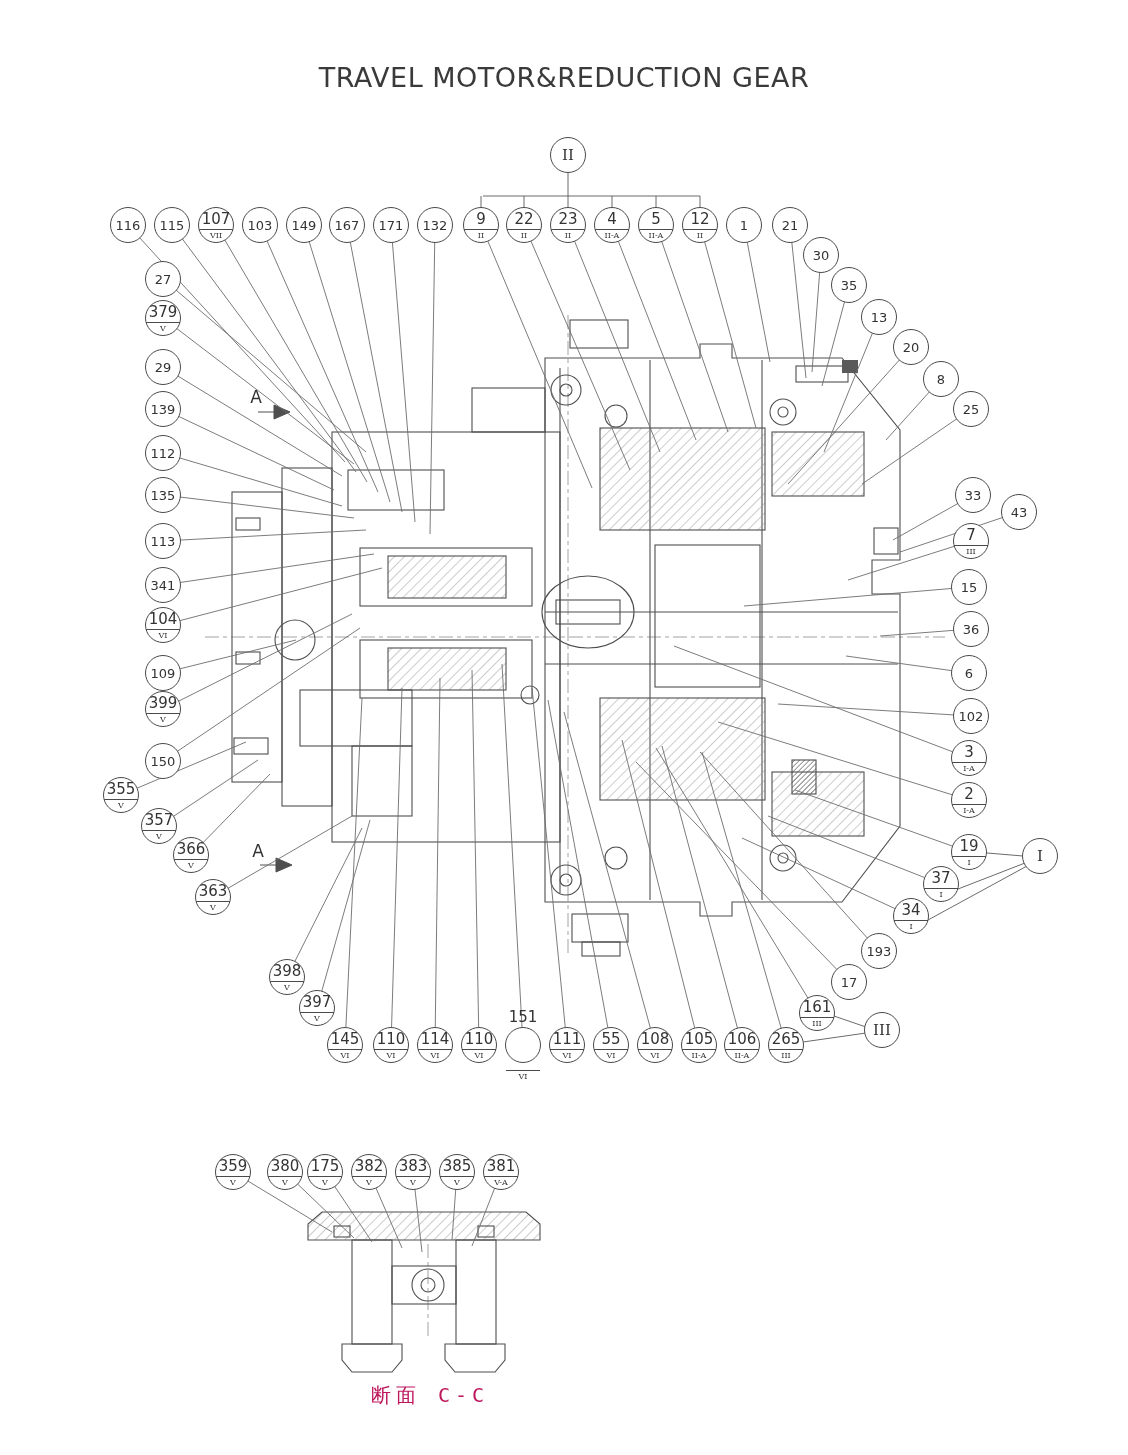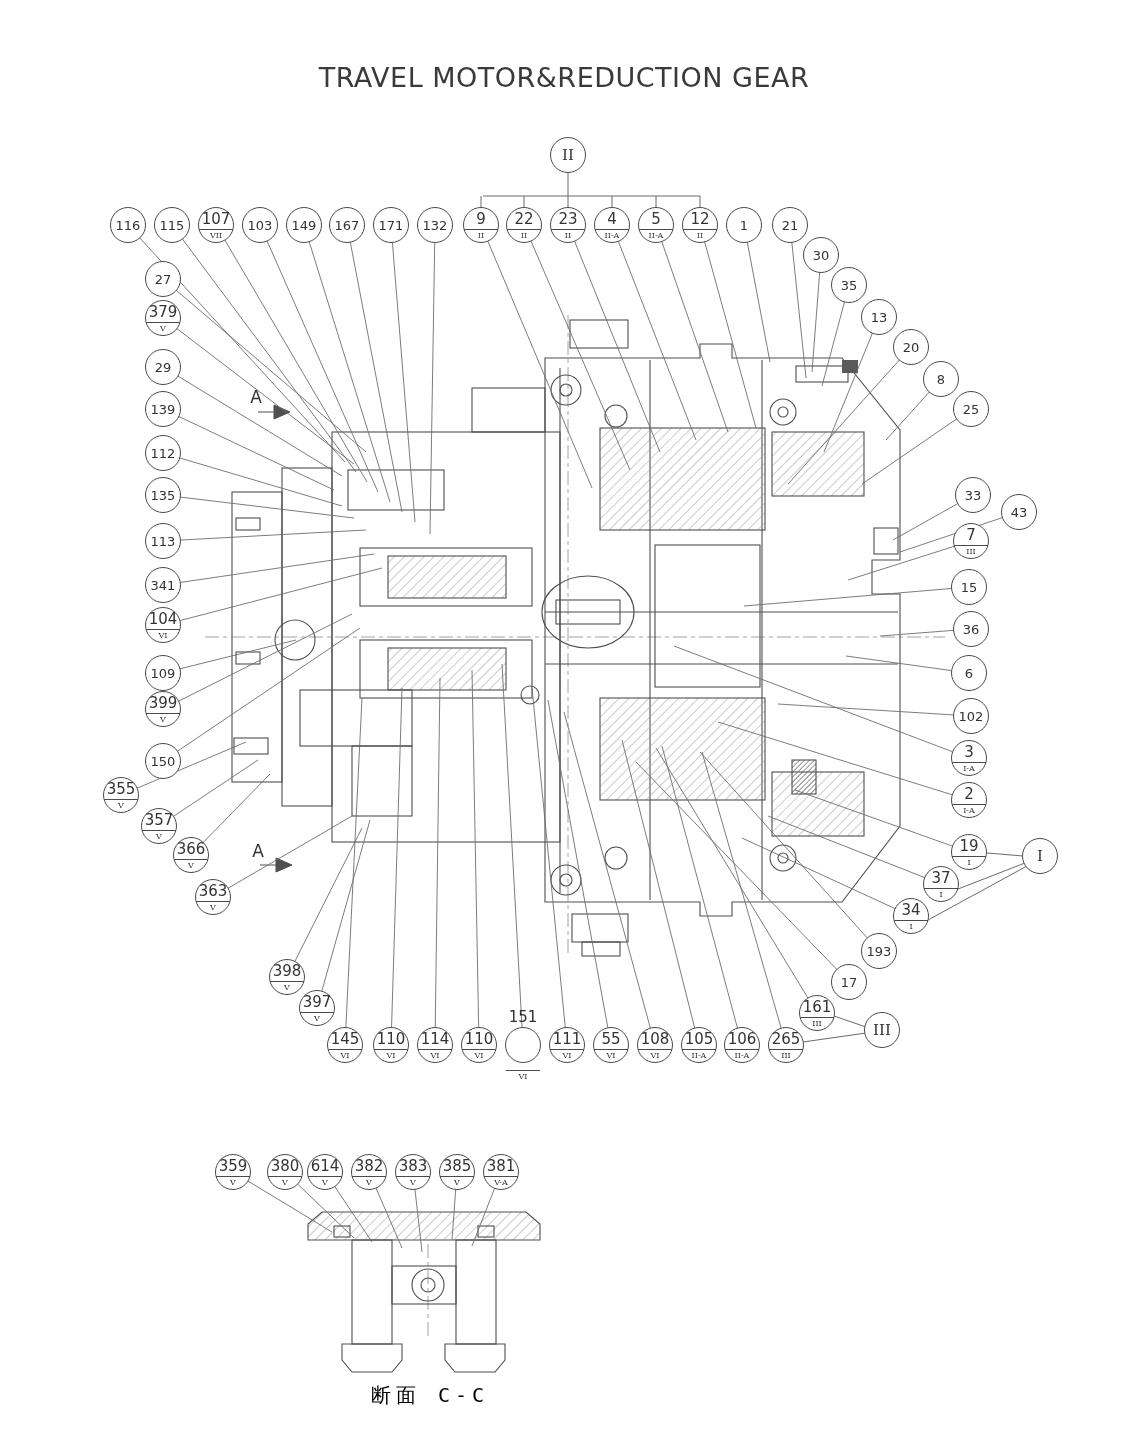--- a/index.html
+++ b/index.html
@@ -6,21 +6,21 @@
   .page{
     position:relative;width:1128px;height:1455px;background:#fff;
     font-family:"DejaVu Sans","Liberation Sans",sans-serif;color:#333;overflow:hidden;
   }
   svg.drawing{position:absolute;left:0;top:0;}
   .title-cn{position:absolute;top:26px;left:0;width:100%;text-align:center;
     font-size:25px;color:#3a3a3a;letter-spacing:1px;}
   .title-en{position:absolute;top:62px;left:0;width:100%;text-align:center;
     font-size:27px;color:#3a3a3a;letter-spacing:.5px;}
   .section-caption{position:absolute;top:1382px;left:318px;width:224px;text-align:center;
-    font-size:20px;color:#000000;letter-spacing:5px;font-family:"DejaVu Sans Mono","DejaVu Sans",monospace;}
+    font-size:20px;color:#be185d;letter-spacing:5px;font-family:"DejaVu Sans Mono","DejaVu Sans",monospace;}
   .balloon{
     position:absolute;width:36px;height:36px;box-sizing:border-box;
     border:1.4px solid #4a4a4a;border-radius:50%;background:#fff;
     display:flex;flex-direction:column;align-items:center;justify-content:center;
     font-size:13px;line-height:1;color:#333;z-index:3;
   }
   .balloon .b-num{display:block;font-size:15px;padding:1px 0 2px;}
   .balloon .b-sub{display:block;font-size:8px;width:100%;text-align:center;
     border-top:1px solid #4a4a4a;padding-top:2px;font-family:"DejaVu Serif",serif;}
   .balloon.ref{font-family:"DejaVu Serif",serif;font-size:15px;}
@@ -376,21 +376,21 @@
       </div>
       <div class="balloon" style="left: 215px; top: 1154px;">
         <span class="b-num">359</span>
         <span class="b-sub">V</span>
       </div>
       <div class="balloon" style="left: 267px; top: 1154px;">
         <span class="b-num">380</span>
         <span class="b-sub">V</span>
       </div>
       <div class="balloon" style="left: 307px; top: 1154px;">
-        <span class="b-num">614</span>
+        <span class="b-num">175</span>
         <span class="b-sub">V</span>
       </div>
       <div class="balloon" style="left: 351px; top: 1154px;">
         <span class="b-num">382</span>
         <span class="b-sub">V</span>
       </div>
       <div class="balloon" style="left: 395px; top: 1154px;">
         <span class="b-num">383</span>
         <span class="b-sub">V</span>
       </div>

